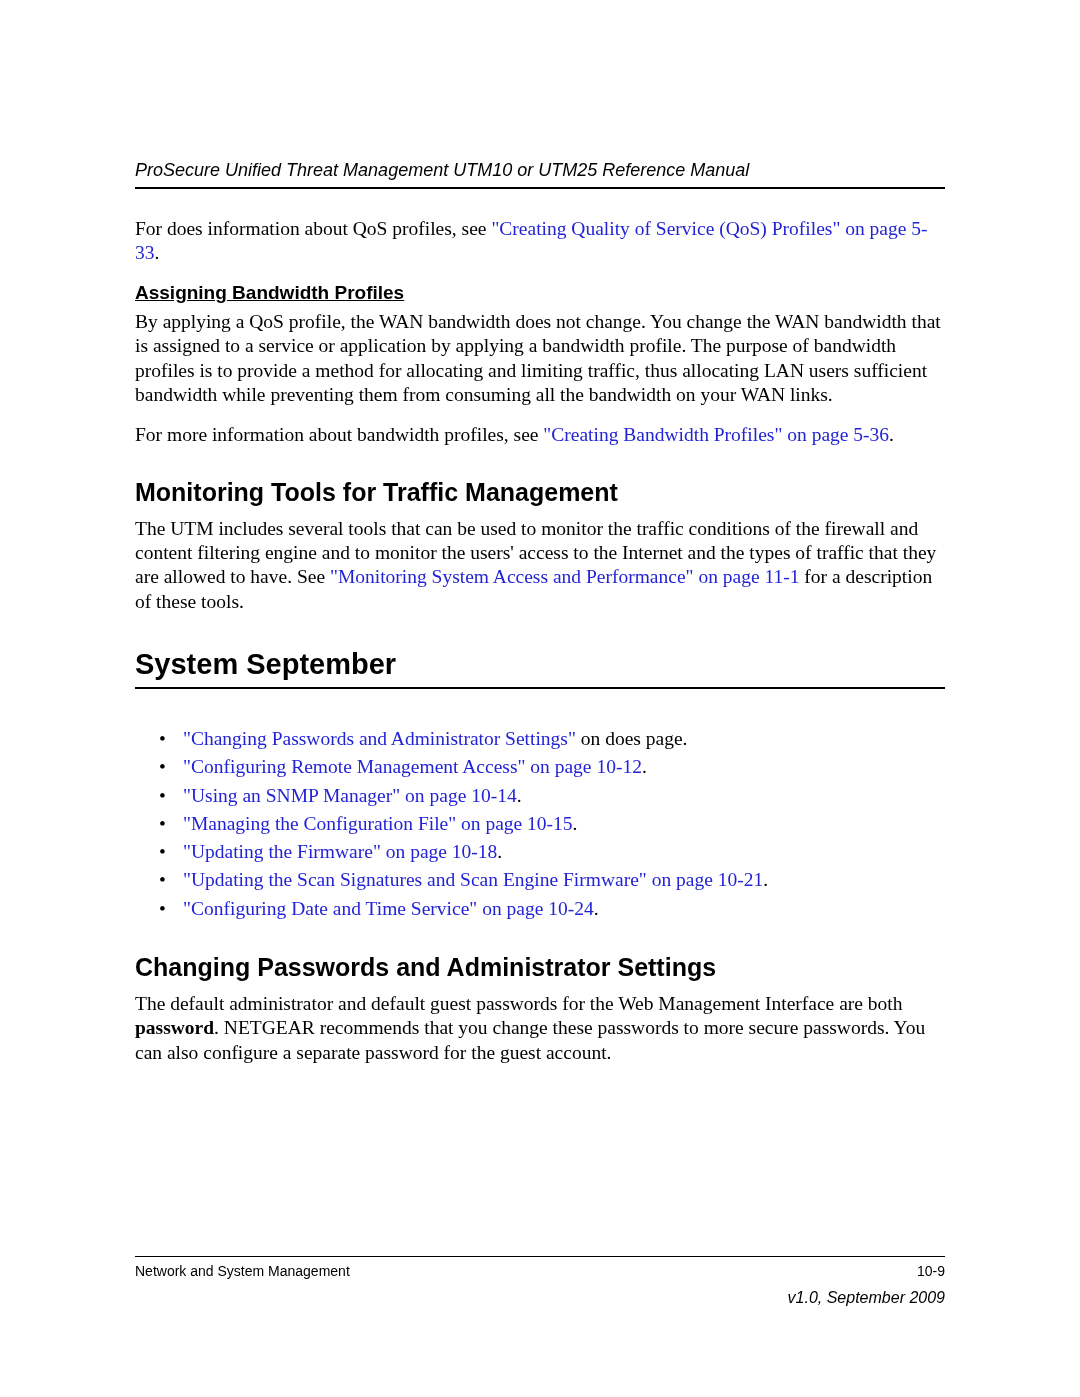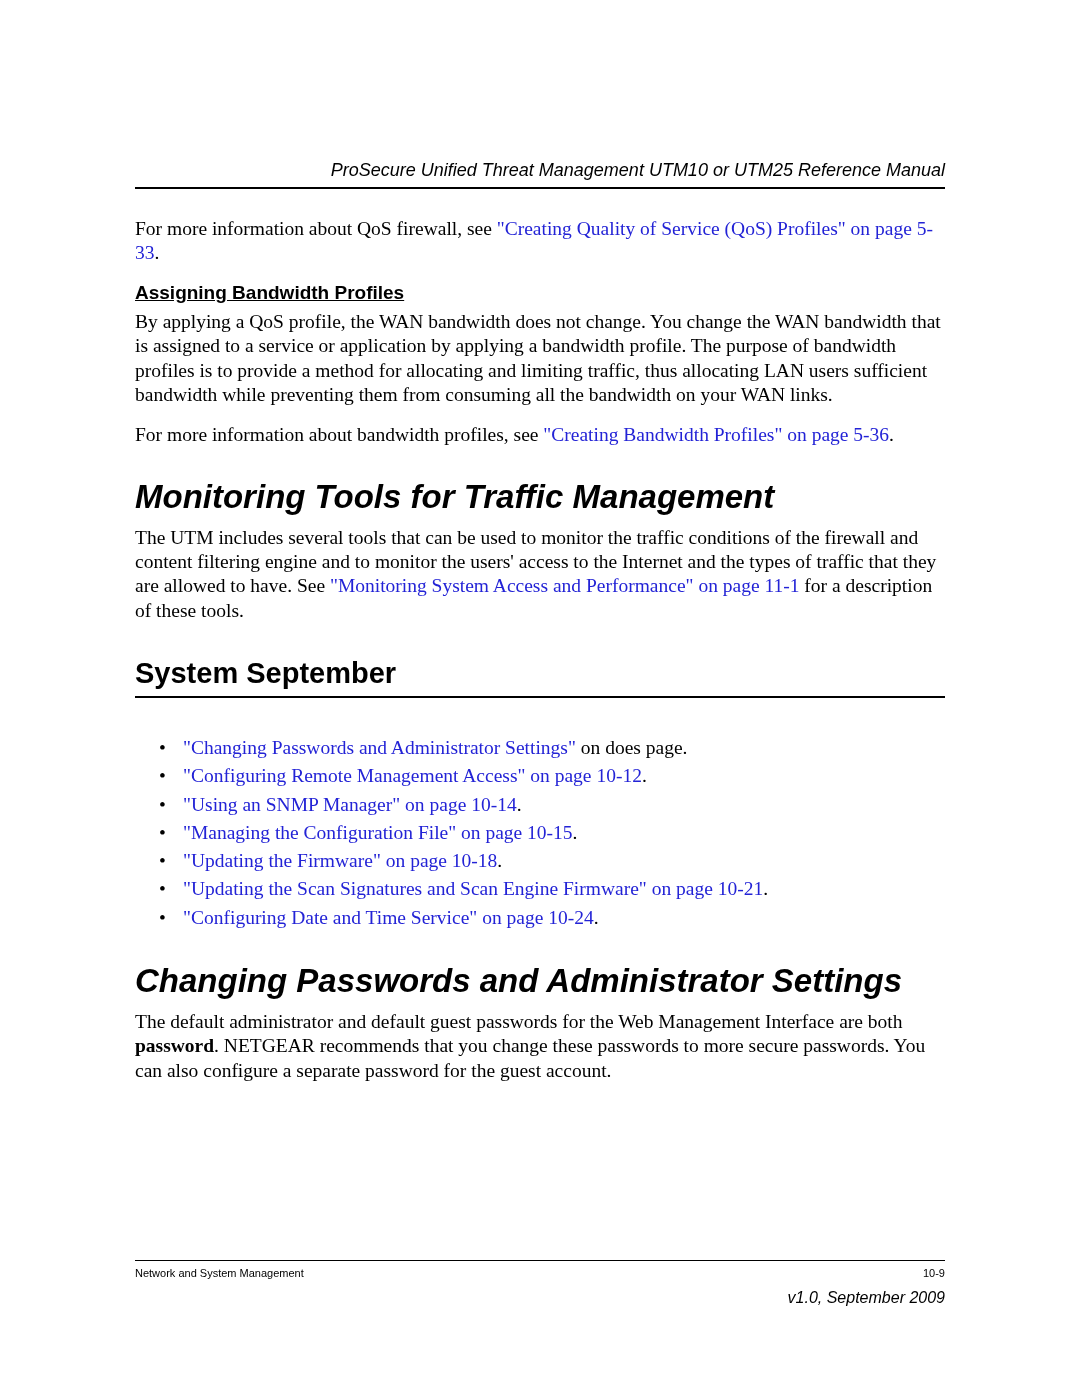--- a/index.html
+++ b/index.html
@@ -14,21 +14,20 @@
     box-sizing: border-box;
   }
   .page {
     padding: 160px 135px 0 135px;
     box-sizing: border-box;
   }
   .header-title {
     font-style: italic;
     font-family: Arial, Helvetica, sans-serif;
     font-size: 18px;
-    text-align: right;
     margin-bottom: 6px;
   }
   .top-rule {
     border: none;
     border-top: 2px solid #000;
     margin: 0 0 28px 0;
   }
   .body-text {
     font-size: 19.5px;
     line-height: 1.25;
@@ -40,23 +39,22 @@
   .sub-heading {
     font-family: Arial, Helvetica, sans-serif;
     font-weight: bold;
     font-size: 19px;
     margin: 10px 0 6px 0;
     text-decoration: underline;
   }
   .h2 {
     font-family: Arial, Helvetica, sans-serif;
     font-weight: bold;
-    font-size: 33px;
+    font-size: 25px;
     margin: 30px 0 10px 0;
-    font-style: italic;
   }
   .h1 {
     font-family: Arial, Helvetica, sans-serif;
     font-weight: bold;
     font-size: 29px;
     margin: 34px 0 6px 0;
   }
   .h1-rule {
     border: none;
     border-top: 2px solid #000;
@@ -88,41 +86,41 @@
   }
   .footer-rule {
     border: none;
     border-top: 1.5px solid #000;
     margin: 0 0 6px 0;
   }
   .footer-row {
     display: flex;
     justify-content: space-between;
     font-family: Arial, Helvetica, sans-serif;
-    font-size: 11px;
+    font-size: 14px;
     align-items: flex-end;
   }
   .footer-version {
     text-align: right;
     font-family: Arial, Helvetica, sans-serif;
     font-style: italic;
     font-size: 16px;
     margin-top: 10px;
   }
 </style>
 </head>
 <body>
 
 <div class="page">
 
   <div class="header-title">ProSecure Unified Threat Management UTM10 or UTM25 Reference Manual</div>
   <hr class="top-rule">
 
   <p class="body-text">
-    <span>For more information about QoS firewall, see </span><span class="link">"Creating Quality of Service (QoS) Profiles" on page 5-33</span><span>.</span>
+    <span>For does information about QoS profiles, see </span><span class="link">"Creating Quality of Service (QoS) Profiles" on page 5-33</span><span>.</span>
   </p>
 
   <div class="sub-heading">Assigning Bandwidth Profiles</div>
 
   <p class="body-text">By applying a QoS profile, the WAN bandwidth does not change. You change the WAN bandwidth that is assigned to a service or application by applying a bandwidth profile. The purpose of bandwidth profiles is to provide a method for allocating and limiting traffic, thus allocating LAN users sufficient bandwidth while preventing them from consuming all the bandwidth on your WAN links.</p>
 
   <p class="body-text">
     <span>For more information about bandwidth profiles, see </span><span class="link">"Creating Bandwidth Profiles" on page 5-36</span><span>.</span>
   </p>
 

